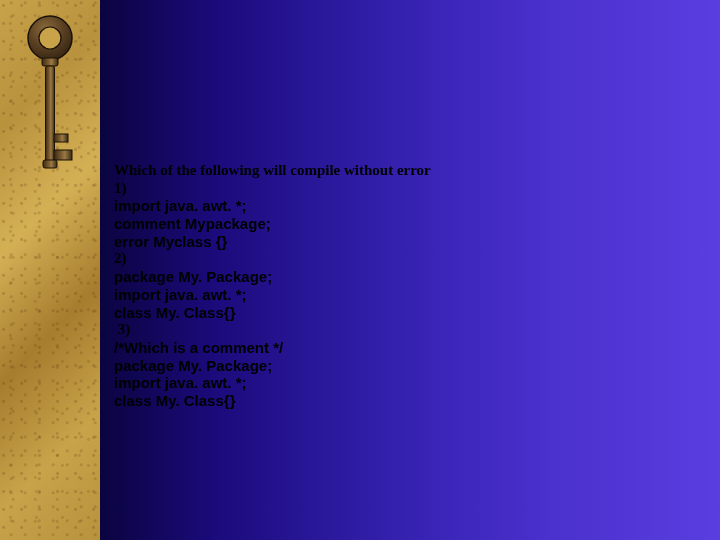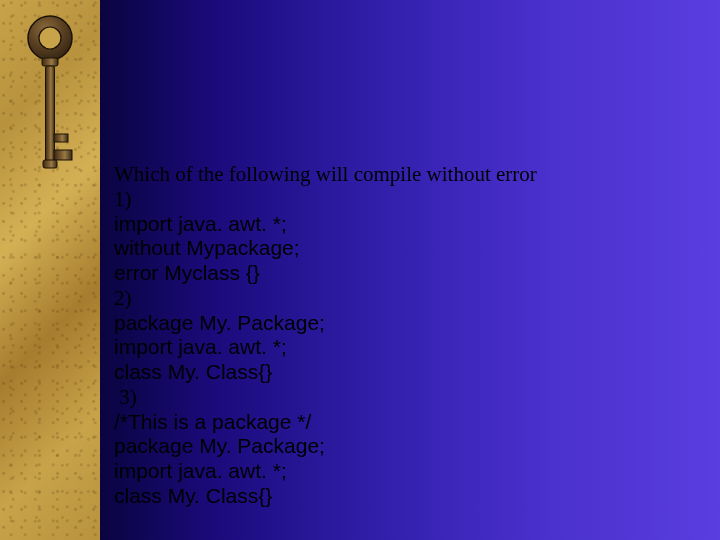--- a/index.html
+++ b/index.html
@@ -47,22 +47,23 @@
     height: 540px;
     background: linear-gradient(90deg, #0a0440 0%, #1a0a7a 18%, #2b1a9e 38%, #3a25b8 55%, #4a30cc 72%, #5a3ee0 100%);
     position: relative;
   }
   .textblock {
     position: absolute;
     left: 14px;
     top: 162px;
     width: 560px;
     color: #000;
-    font-size: 21px;
+    font-size: 15px;
     line-height: 1.18;
+    font-weight: bold;
   }
   .textblock .serif {
     font-family: "Times New Roman", Times, serif;
   }
   .textblock .sans {
     font-family: Arial, Helvetica, sans-serif;
   }
   .textblock div { white-space: pre; }
 </style>
 </head>
@@ -99,26 +100,26 @@
         <rect x="21" y="148" width="14" height="8" rx="2" fill="url(#shaft)" stroke="#1a1206" stroke-width="1"></rect>
       </svg>
     </div>
   </div>
 
   <div class="content">
     <div class="textblock">
       <div class="serif">Which of the following will compile without error</div>
       <div class="serif">1)</div>
       <div class="sans">import java. awt. *;</div>
-      <div class="sans">without Mypackage;</div>
+      <div class="sans">comment Mypackage;</div>
       <div class="sans">error Myclass {}</div>
       <div class="serif">2)</div>
       <div class="sans">package My. Package;</div>
       <div class="sans">import java. awt. *;</div>
       <div class="sans">class My. Class{}</div>
       <div class="serif"> 3)</div>
-      <div class="sans">/*This is a package */</div>
+      <div class="sans">/*Which is a comment */</div>
       <div class="sans">package My. Package;</div>
       <div class="sans">import java. awt. *;</div>
       <div class="sans">class My. Class{}</div>
     </div>
   </div>
 </div>
 
 </body></html>

